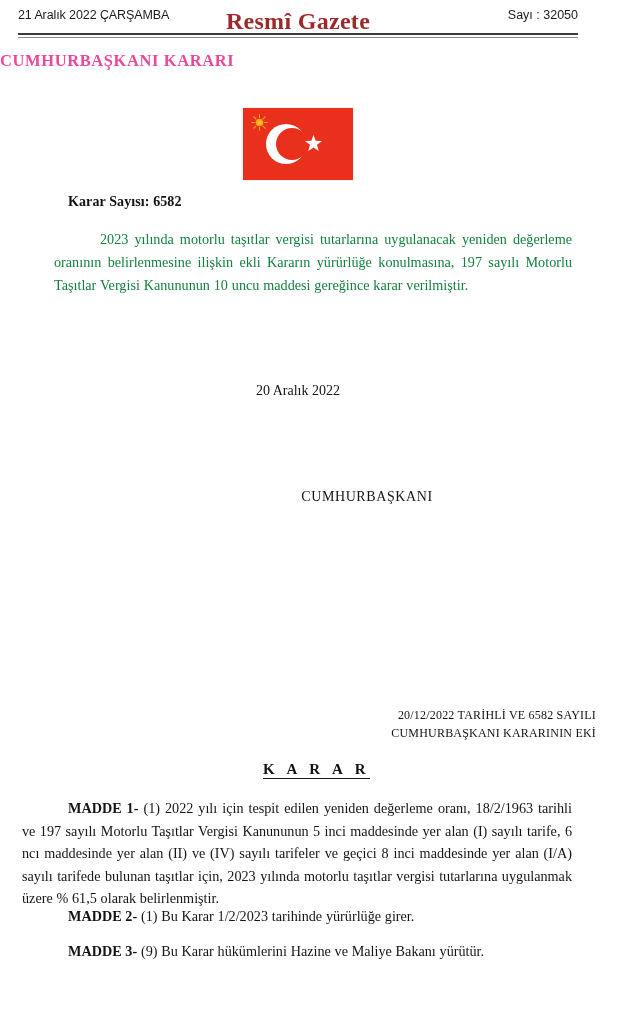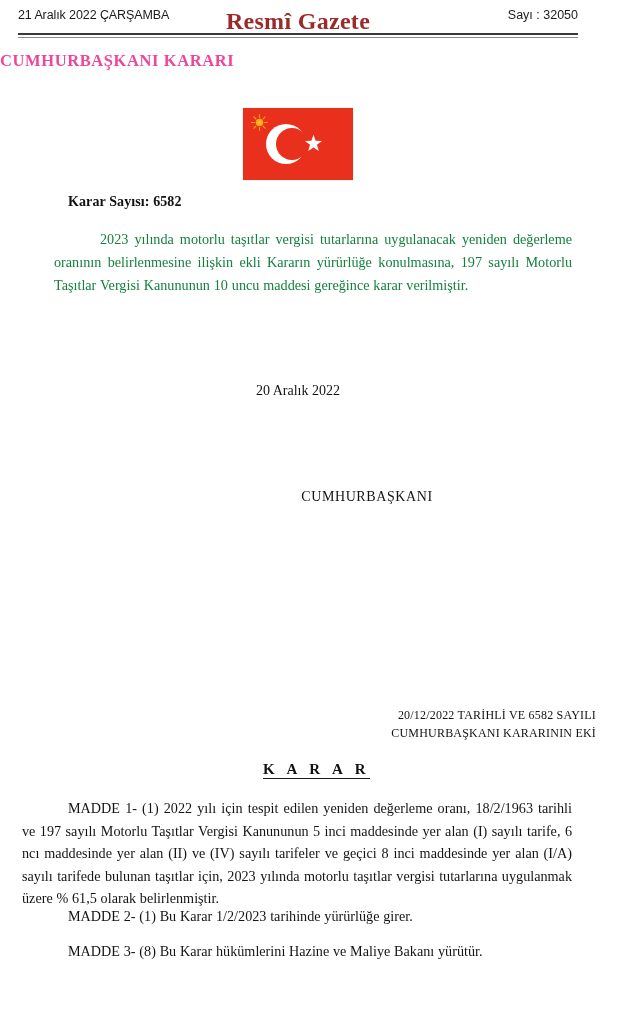--- a/index.html
+++ b/index.html
@@ -239,21 +239,21 @@
     left: 22px;
     right: 24px;
     font-size: 14.2px;
     line-height: 22.5px;
     text-align: justify;
     color: #141414;
     text-indent: 46px;
     word-spacing: 0.2px;
   }
   .madde b {
-    font-weight: normal;
+    font-weight: bold;
   }
   .madde-1 { top: 797px; }
   .madde-2 { top: 905px; }
   .madde-3 { top: 940px; }
 </style>
 </head>
 <body>
 
 <div class="page">
 
@@ -320,16 +320,16 @@
 
   <div class="madde madde-1">
     <b>MADDE 1-</b><span> (1)  2022 yılı için tespit edilen yeniden değerleme oranı, 18/2/1963 tarihli ve 197 sayılı Motorlu Taşıtlar Vergisi Kanununun 5 inci maddesinde yer alan (I) sayılı tarife, 6 ncı maddesinde yer alan (II) ve (IV) sayılı tarifeler ve geçici 8 inci maddesinde yer alan (I/A) sayılı tarifede bulunan taşıtlar için, 2023 yılında motorlu taşıtlar vergisi tutarlarına uygulanmak üzere % 61,5 olarak belirlenmiştir.</span>
   </div>
 
   <div class="madde madde-2">
     <b>MADDE 2-</b><span> (1) Bu Karar  1/2/2023 tarihinde yürürlüğe girer.</span>
   </div>
 
   <div class="madde madde-3">
-    <b>MADDE 3-</b><span> (8) Bu Karar hükümlerini Hazine ve Maliye Bakanı yürütür.</span>
+    <b>MADDE 3-</b><span> (9) Bu Karar hükümlerini Hazine ve Maliye Bakanı yürütür.</span>
   </div>
 
 </div>
 
 </body></html>

